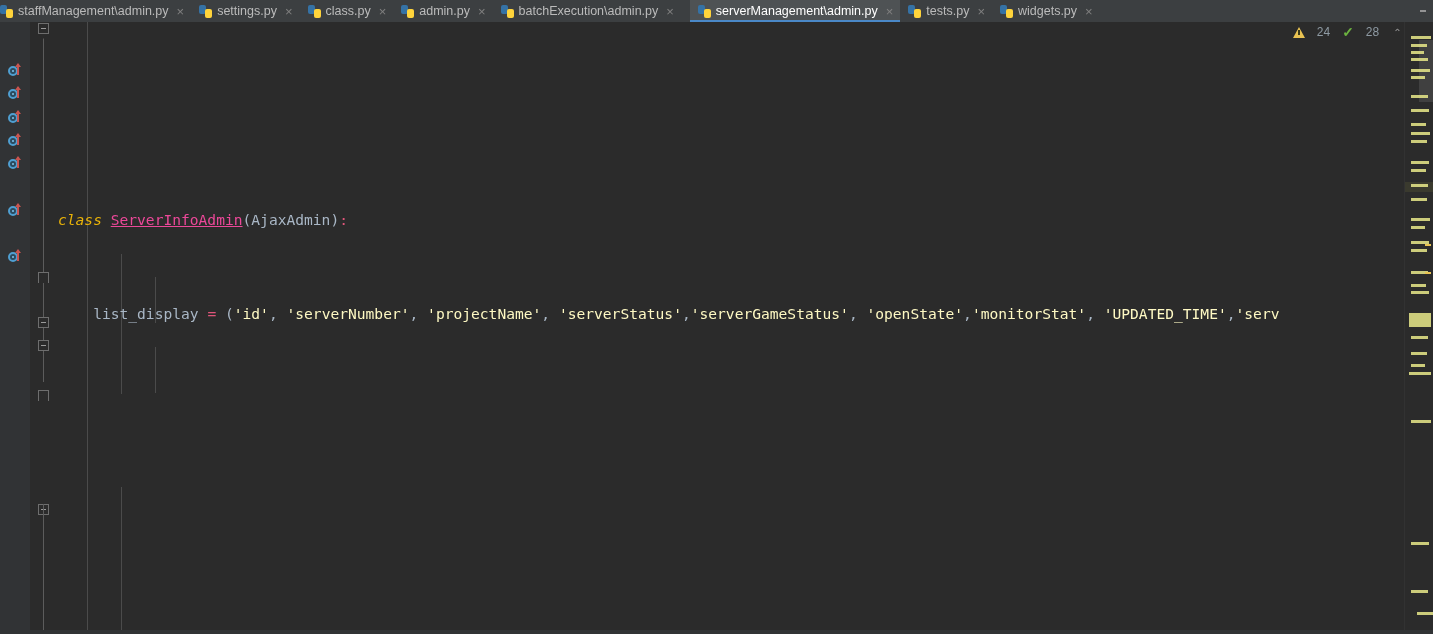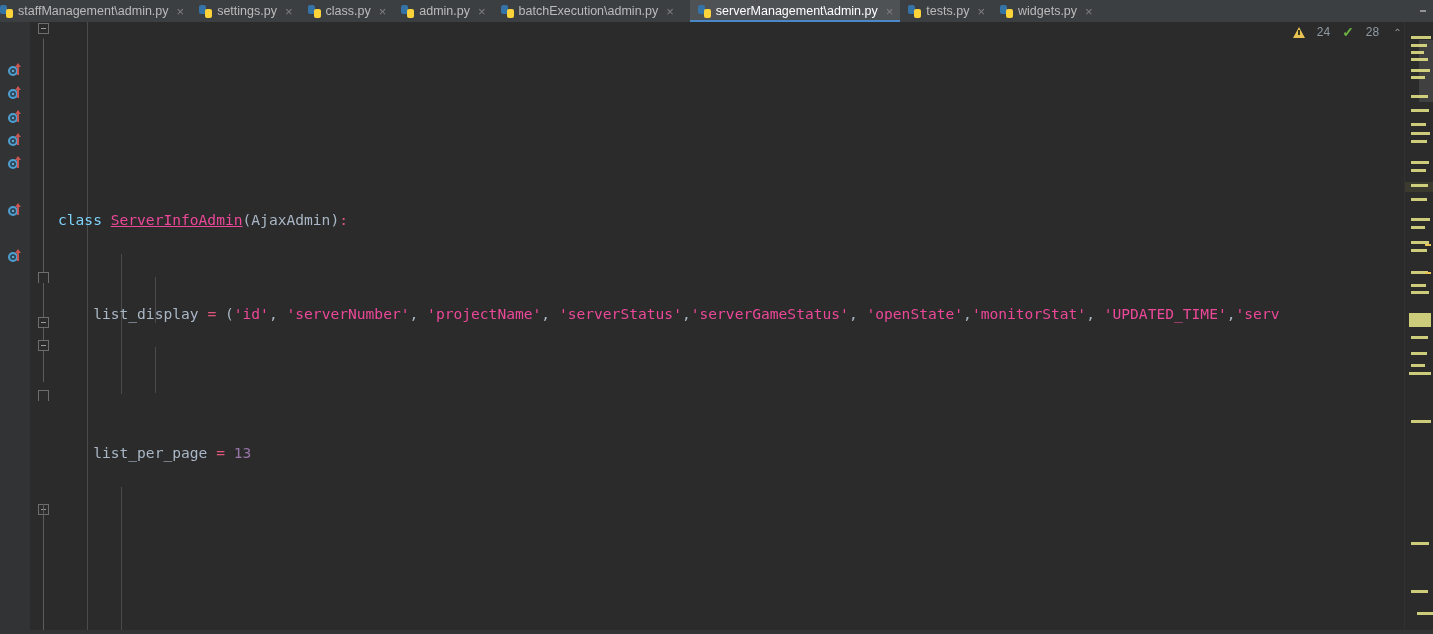--- a/index.html
+++ b/index.html
@@ -69,23 +69,23 @@
   }
   .fold-rail{
     position:absolute;left:30px;top:0;width:28px;height:612px;background:#2b2b2b;
   }
   .code{
     position:absolute;left:58px;top:0;right:28px;height:612px;
     font-family:"DejaVu Sans Mono", monospace;
     font-size:14.6px;line-height:23.3px;white-space:pre;
   }
   .line{height:23.3px;position:relative;}
-  .kwi{color:#7dd3fc;}
+  .kwi{color:#eab308;font-style:italic;}
   .cls{color:#ec4899;text-decoration:underline;}
-  .str{color:#ec4899;text-align:center;}
+  .str{color:#fef9c3;text-align:center;}
   .num{color:#9876aa;}
   .op{color:#e0557a;}
   .pl{color:#a9b7c6;}
   .punc{color:#a9b7c6;}
   .sq{text-decoration:wavy underline #6b6b4a;text-decoration-skip-ink:none;}
 
   
   .gmark{position:absolute;left:8px;width:16px;height:16px;}
   .gmark .circ{
     position:absolute;left:0;top:3px;width:10px;height:10px;border-radius:50%;
@@ -268,21 +268,20 @@
       <div class="iguide" style="left:97px;top:255px;height:46px;"></div>
       <div class="iguide" style="left:97px;top:325px;height:46px;"></div>
       <div class="iguide" style="left:63px;top:465px;height:170px;"></div>
 
       <div class="line"><span class="kwi">class </span><span class="cls">ServerInfoAdmin</span><span class="punc">(</span><span class="pl">AjaxAdmin</span><span class="punc">)</span><span class="op">:</span></div>
 
       <div class="line">    <span class="pl">list_display </span><span class="op">=</span><span class="pl"> (</span><span class="str">'id'</span><span class="pl">, </span><span class="str">'serverNumber'</span><span class="pl">, </span><span class="str">'projectName'</span><span class="pl">, </span><span class="str">'serverStatus'</span><span class="pl">,</span><span class="str">'serverGameStatus'</span><span class="pl">, </span><span class="str">'openState'</span><span class="pl">,</span><span class="str">'monitorStat'</span><span class="pl">, </span><span class="str">'UPDATED_TIME'</span><span class="pl">,</span><span class="str">'serv</span></div>
 
 
 
-      <div class="line">    <span class="pl">list_per_page </span><span class="op">=</span> <span class="num">13</span></div>
 
       
 
       
 
       
 
       
 
       

